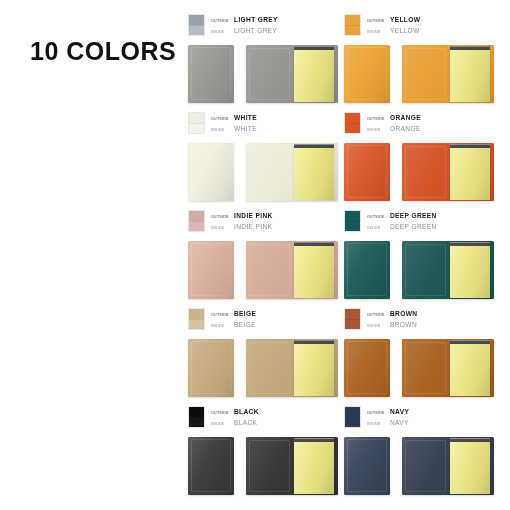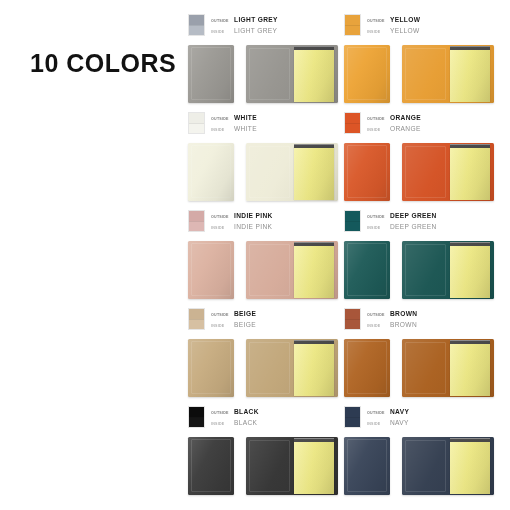--- a/index.html
+++ b/index.html
@@ -11,21 +11,21 @@
     width: 510px;
     height: 510px;
     overflow: hidden;
     font-family: "Liberation Sans", sans-serif;
     position: relative;
   }
 
   #page-title {
     position: absolute;
     left: 30px;
-    top: 49px;
+    top: 37px;
     font-size: 25px;
     font-weight: bold;
     letter-spacing: 0.5px;
     color: #121212;
     white-space: nowrap;
   }
 
   #grid {
     position: absolute;
     left: 188px;

